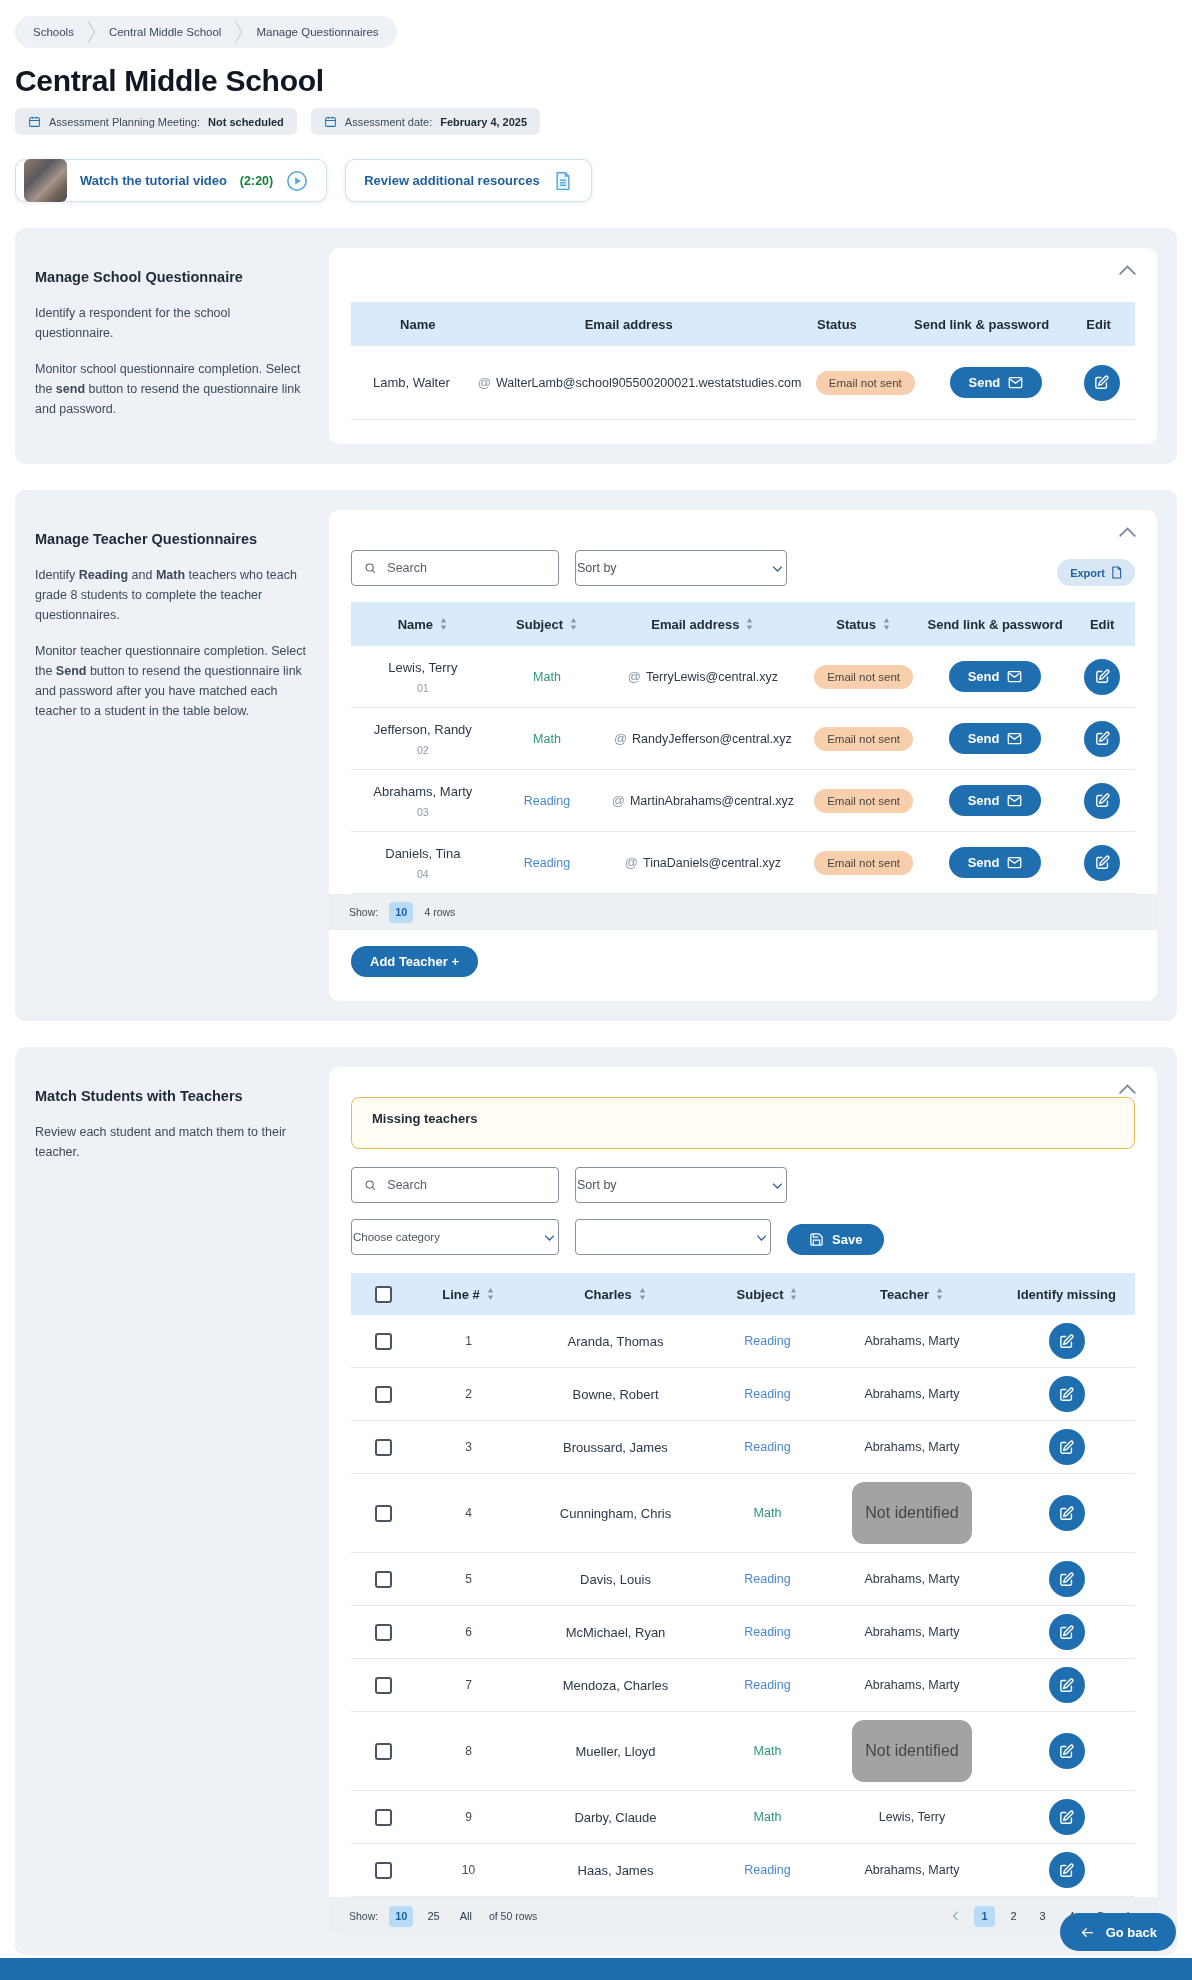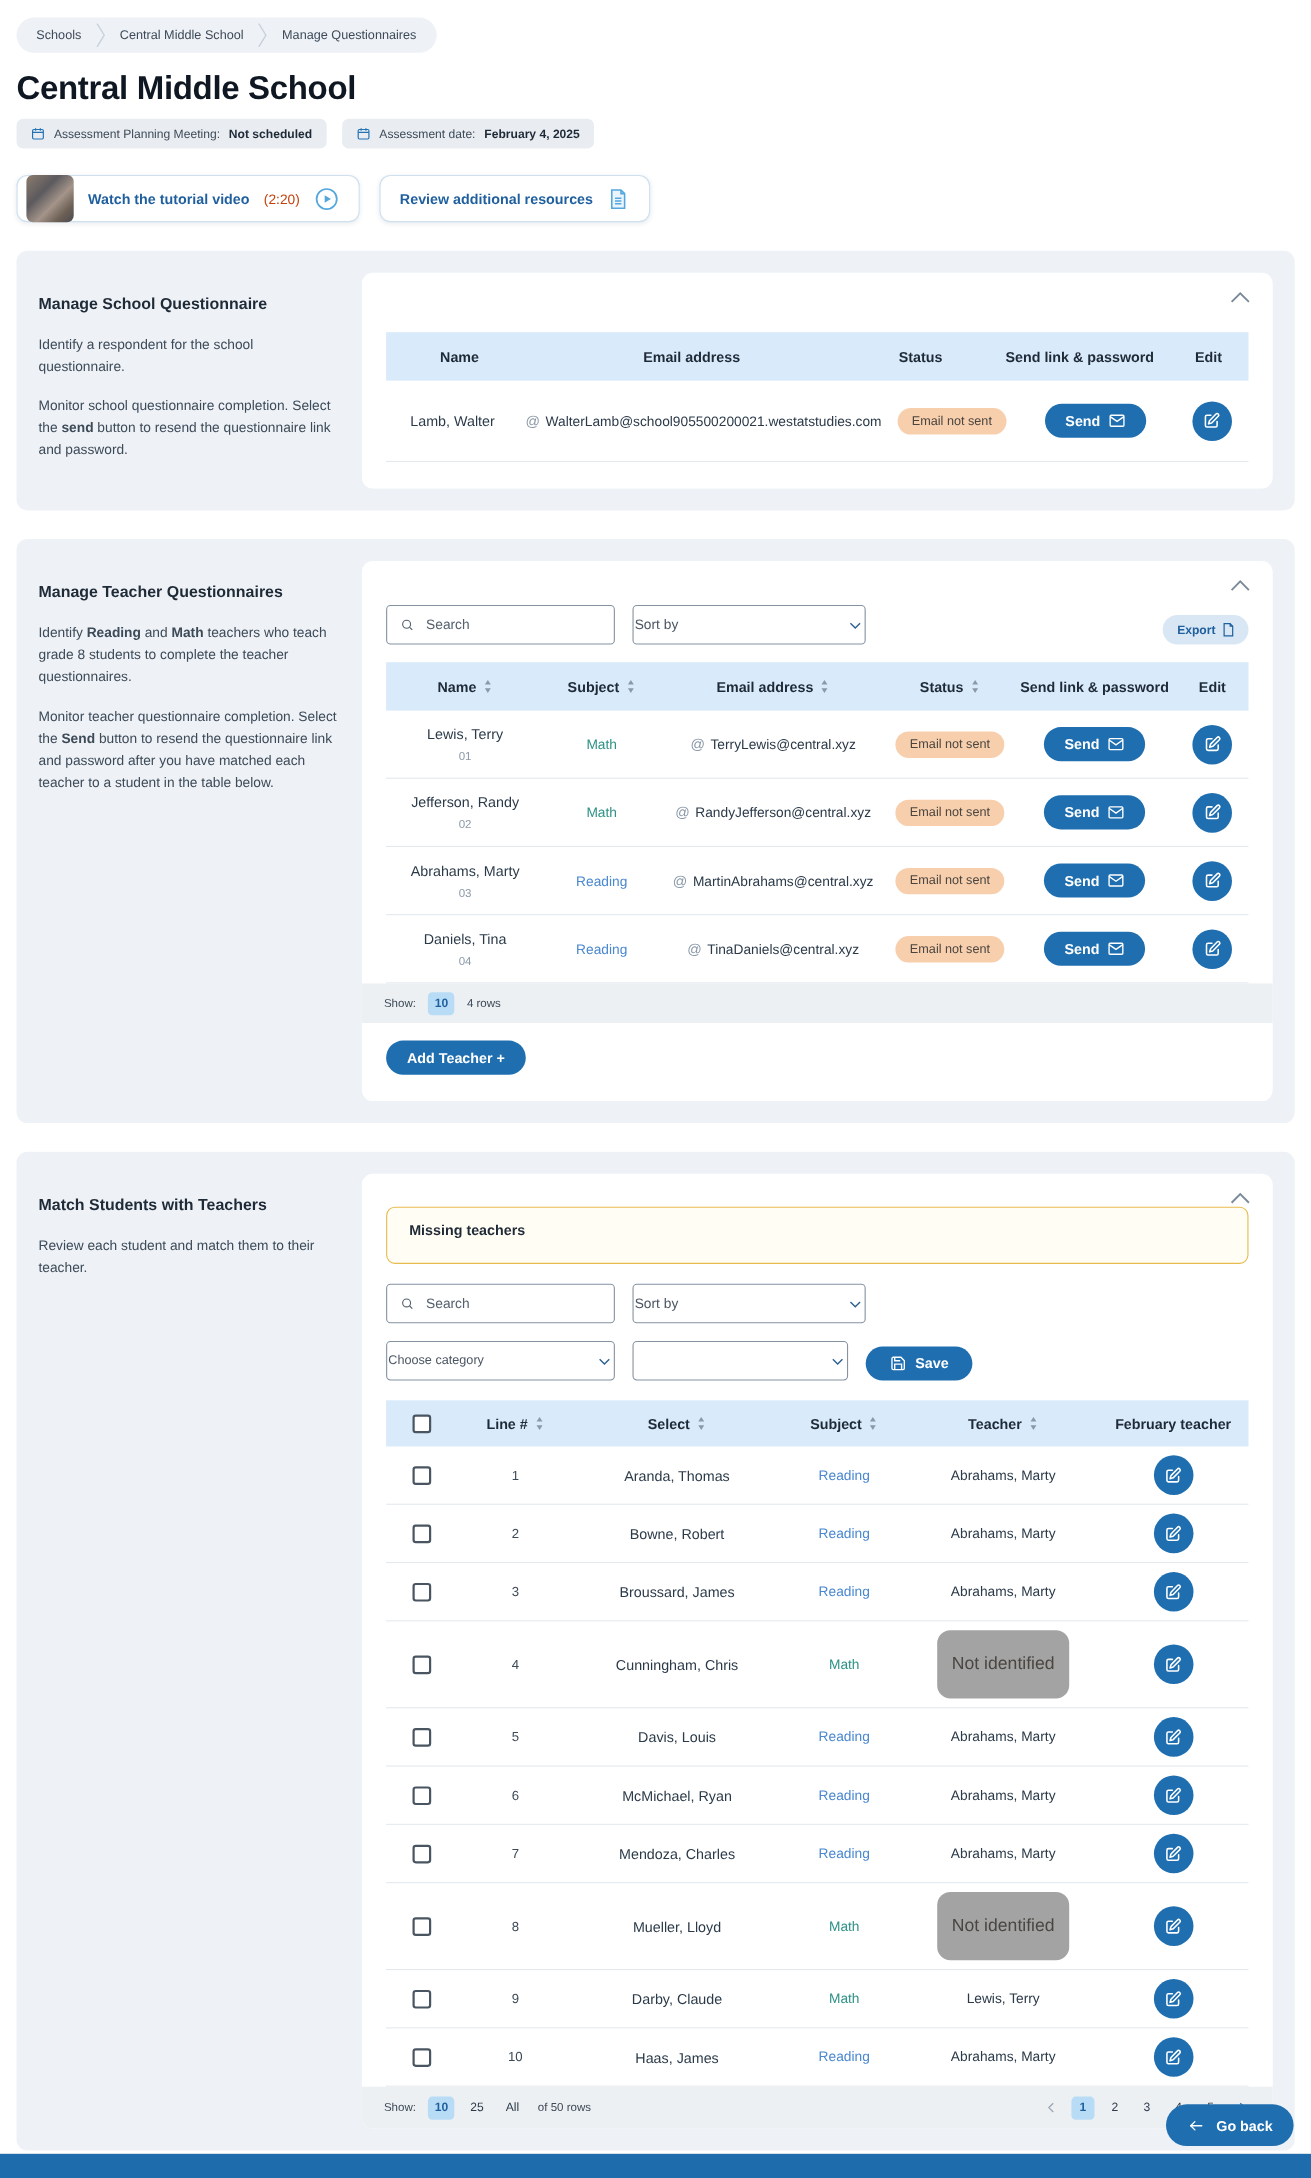--- a/index.html
+++ b/index.html
@@ -24,21 +24,21 @@
   .info-badge b { color:#1f2a37; }
 
   
   .cards-row { margin-top:24px; display:flex; gap:18px; }
   .res-card { display:flex; align-items:center; gap:13px; background:#fff; border:1px solid #cfe0ef;
     border-radius:10px; height:43px; padding:7px 18px 7px 8px; box-shadow:0 1px 4px rgba(40,70,110,.10); cursor:pointer; }
   .res-card.pad-left { padding-left:18px; }
   .thumb { width:43px; height:43px; border-radius:6px; flex:none;
     background:linear-gradient(135deg,#8d7c6d 0%,#5c5a5e 35%,#a4948a 60%,#6e6156 80%,#4c4a50 100%); }
   .res-label { font-size:13px; font-weight:700; color:#1f5f9e; }
-  .duration { font-size:12.5px; font-weight:400; color:#c2410c; }
+  .duration { font-size:12.5px; font-weight:700; color:#15803d; }
 
   
   .section { margin-top:26px; background:#eef2f7; border-radius:10px; padding:20px; display:flex; gap:22px; }
   .section-left { width:272px; flex:none;margin-top:17px; }
   .section-left h2 { margin:4px 0 18px; font-size:14.5px; font-weight:700; color:#1f2a37; }
   .section-left p { margin:0 0 16px; font-size:12.5px; line-height:1.6; color:#3d4a57; }
   .section-card { flex:1; background:#fff; border-radius:10px; padding:14px 22px 24px; position:relative; }
   .collapse-btn { position:absolute; top:14px; right:18px; background:none; border:none; cursor:pointer; padding:2px; }
 
   
@@ -539,21 +539,21 @@
           <div class="hcell col-line">
               <span>Line #</span>
               <span class="sort-ic">
                 <svg width="9" height="14" viewBox="0 0 16 26" fill="#8a99a8">
                   <path d="M8 2l5 8H3z"></path>
                   <path d="M8 24l-5-8h10z"></path>
                 </svg>
               </span>
             </div>
           <div class="hcell col-student">
-              <span>Select</span>
+              <span>Charles</span>
               <span class="sort-ic">
                 <svg width="9" height="14" viewBox="0 0 16 26" fill="#8a99a8">
                   <path d="M8 2l5 8H3z"></path>
                   <path d="M8 24l-5-8h10z"></path>
                 </svg>
               </span>
             </div>
           <div class="hcell col-subject">
               <span>Subject</span>
               <span class="sort-ic">
@@ -565,21 +565,21 @@
             </div>
           <div class="hcell col-teacher">
               <span>Teacher</span>
               <span class="sort-ic">
                 <svg width="9" height="14" viewBox="0 0 16 26" fill="#8a99a8">
                   <path d="M8 2l5 8H3z"></path>
                   <path d="M8 24l-5-8h10z"></path>
                 </svg>
               </span>
             </div>
-          <div class="hcell col-identify">February teacher</div>
+          <div class="hcell col-identify">Identify missing</div>
         </div>
         <div>
 
             <div class="row">
               <div class="cell col-check">
                 <span class="cbx"></span>
               </div>
               <div class="cell col-line">
                 <span class="line-val">1</span>
               </div>

